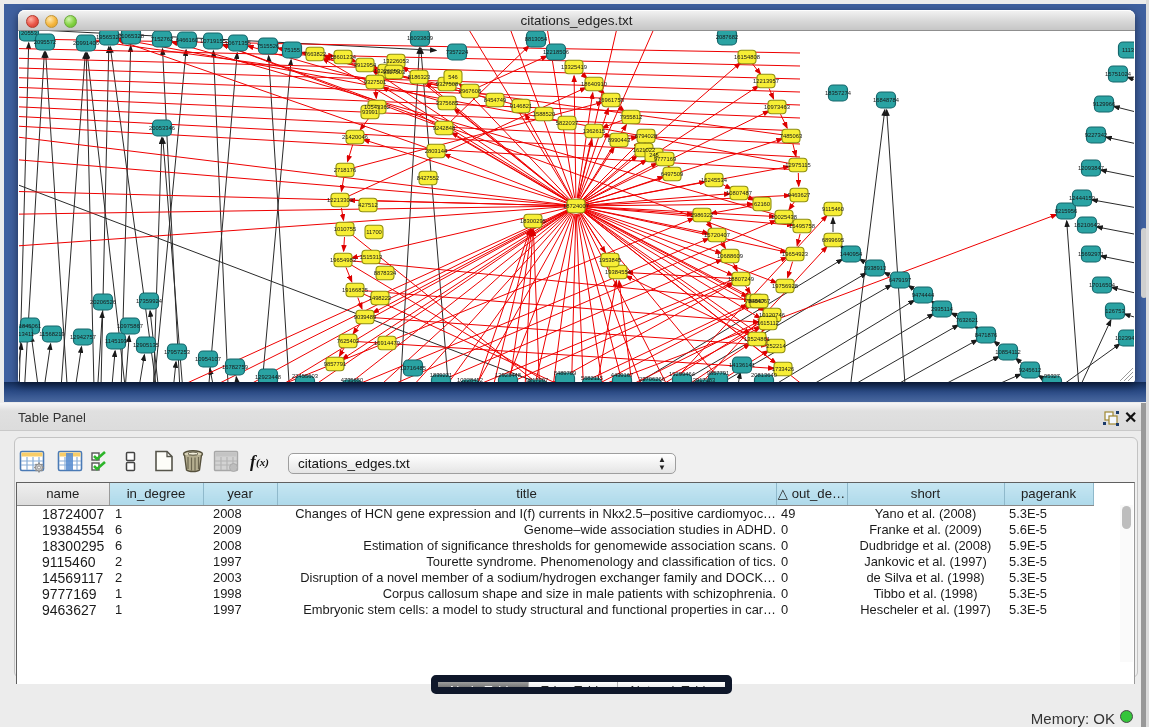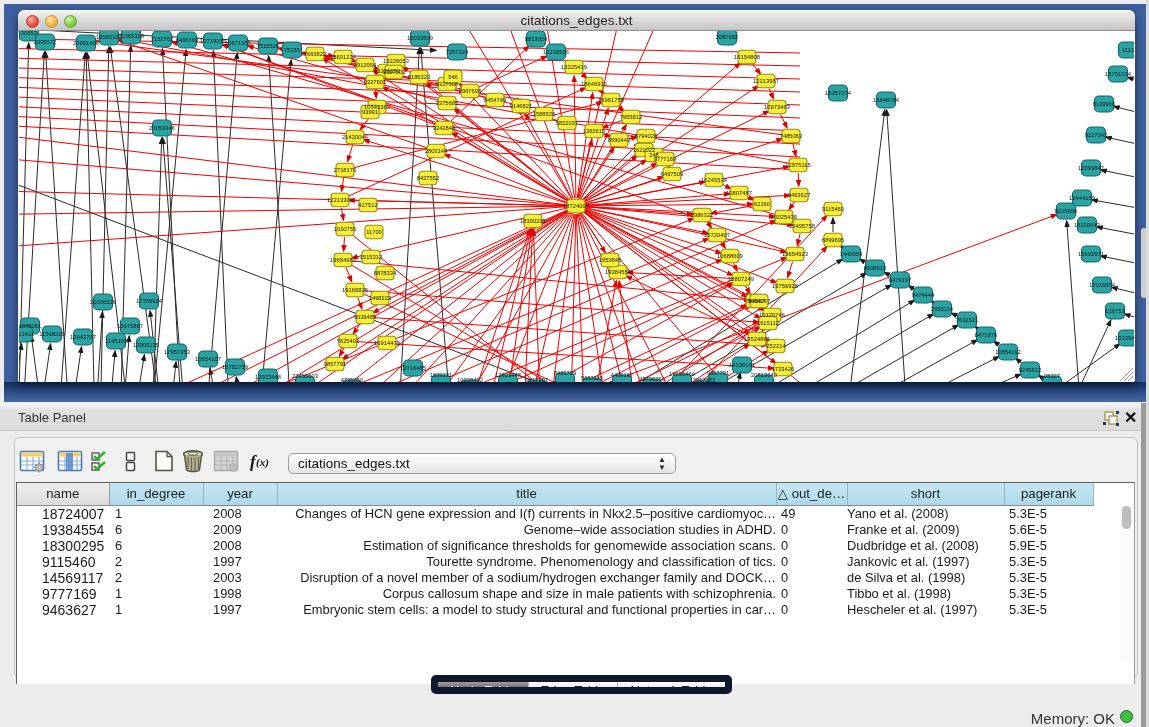--- a/index.html
+++ b/index.html
@@ -31,21 +31,21 @@
 table { border-collapse:collapse; table-layout:fixed; width:1076px; font-size:12.9px; color:#1a1a1a; }
 th { height:22px; font-weight:normal; font-size:13.2px; color:#222;
   background:linear-gradient(#c6e6f2,#aed9ea); border-right:1px solid #8fb9cb; border-bottom:1px solid #8a8a8a; text-align:center; overflow:hidden; white-space:nowrap;}
 th.h0 { background:linear-gradient(#efefef,#dddddd); border-right:1px solid #9a9a9a; }
 td { height:16px; line-height:16px; overflow:hidden; white-space:nowrap; padding:0; }
 td.c0 { padding-left:25px; font-size:14px; }
 td.c1 { padding-left:6px; }
 td.c2 { padding-left:10px; }
 td.c3 { padding-left:17px;text-align:right; }
 td.c4 { padding-left:5px; }
-td.c5 { }
+td.c5 { text-align:center; }
 td.c6 { padding-left:5px; }
 
 #vsb { left:1120px; top:505px; width:13px; height:157px; background:#fafafa; }
 #vsbthumb { left:1122px; top:506px; width:9px; height:23px; background:#bdbdbd; border-radius:5px; }
 
 #tabs { left:431px; top:675px; height:19px; border:7px solid #0f172a; border-radius:5px; overflow:hidden; display:flex; background:#be185d; }
 #tabs span { display:block; height:100%; line-height:17px; font-size:13px; color:#222; padding:0 12px; background:linear-gradient(#ffffff,#eeeeee); border-left:1px solid #b5b5b5;}
 #tabs span.sel { background:linear-gradient(#9d9d9d,#787878); color:#f4f4f4; border-left:none; }
 
 #rstrip { left:1141px; top:403px; width:5px; height:324px; background:#999999; }

